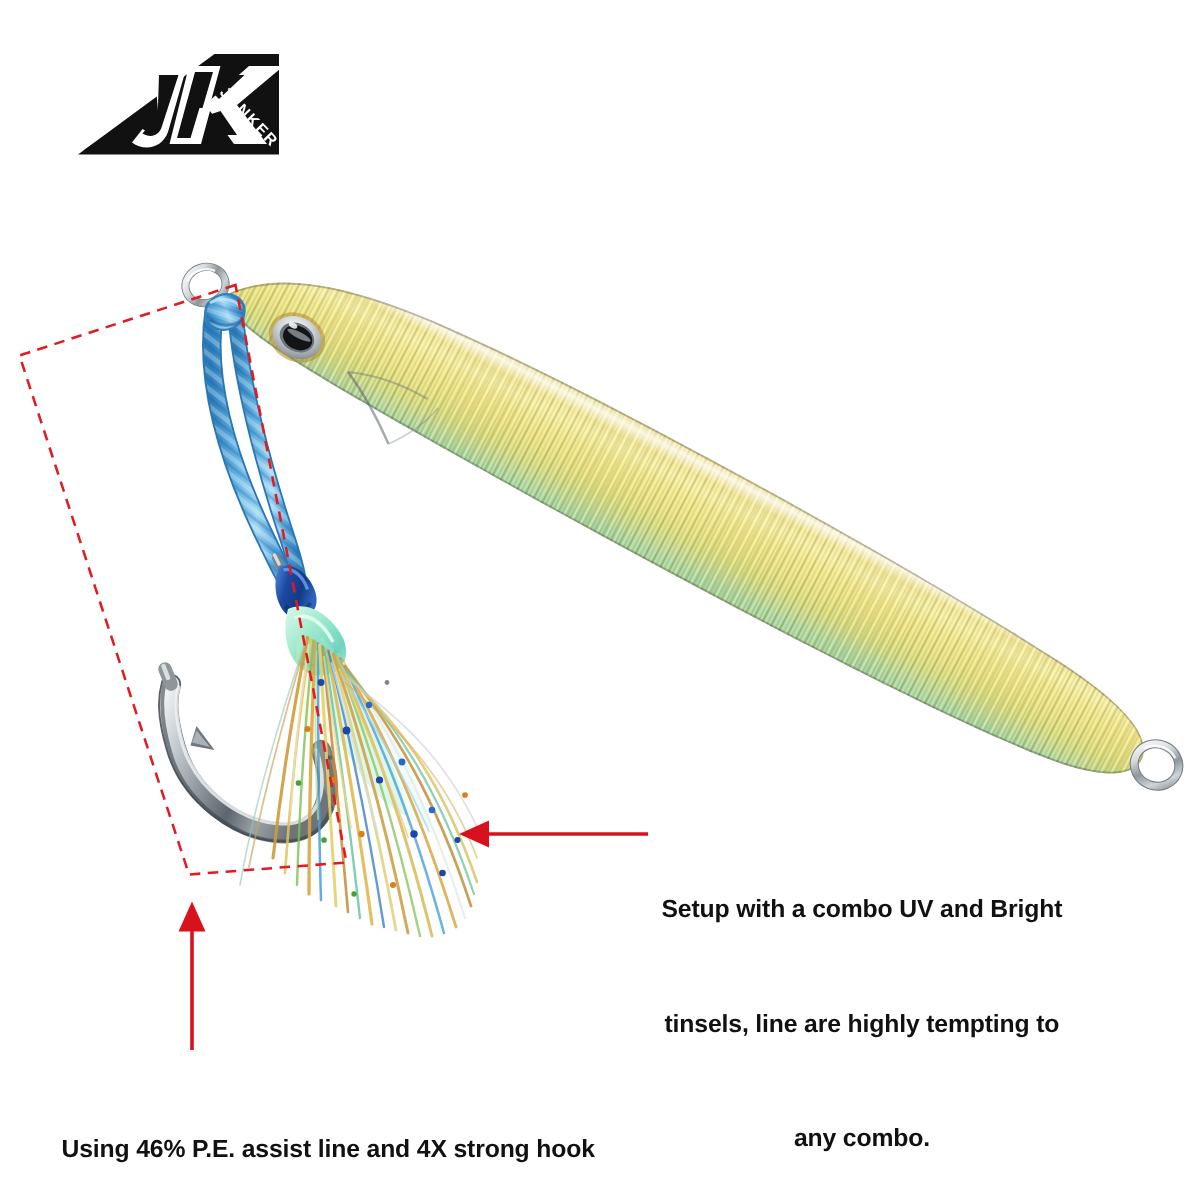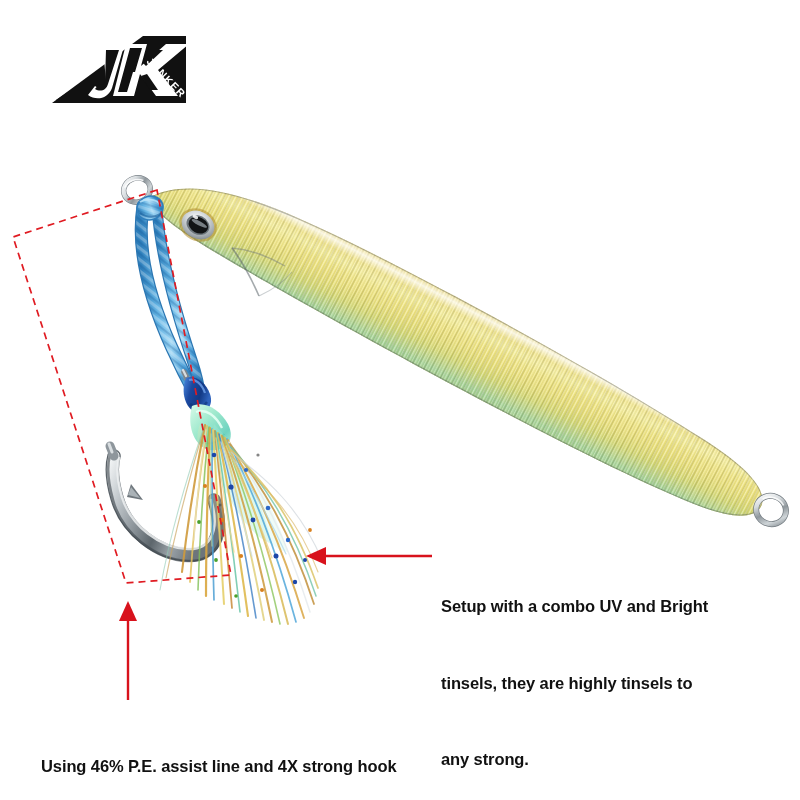--- a/index.html
+++ b/index.html
@@ -15,21 +15,21 @@
   .txt{
     position:absolute;
     font-family:"Liberation Sans", sans-serif;
     font-weight:700;
     color:#111111;
     white-space:pre;
     letter-spacing:-0.1px;
   }
   #tinsel-caption{left:441px;top:543px;font-size:16.5px;line-height:25.5px;}
   #hook-caption{left:41px;top:703px;font-size:16.5px;line-height:25.5px;}
-  .cap-line{display:block;}
+  .cap-line{display:block;text-align:center;}
 </style>
 </head>
 <body>
 
 <div id="stage">
 
   <svg id="art" viewBox="0 0 800 800" xmlns="http://www.w3.org/2000/svg">
     <defs>
 
       <linearGradient id="bodyGrad" x1="0" y1="0" x2="0" y2="1">
@@ -380,22 +380,22 @@
       <g transform="translate(146,62) rotate(46)">
         <text x="0" y="0" font-family="'Liberation Sans', sans-serif" font-size="10.5" font-weight="700" letter-spacing="1.3" fill="#ffffff">JANKER</text>
       </g>
 
       <path d="M52,103 L143,36" fill="none" stroke="#ffffff" stroke-width="0"></path>
     </g>
   </svg>
 
   <div class="txt" id="tinsel-caption">
     <span class="cap-line">Setup with a combo UV and Bright</span>
-    <span class="cap-line">tinsels, they are highly tinsels to</span>
-    <span class="cap-line">any strong.</span>
+    <span class="cap-line">tinsels, line are highly tempting to</span>
+    <span class="cap-line">any combo.</span>
   </div>
 
   <div class="txt" id="hook-caption">
     <span class="cap-line">Using 46% P.E. assist line and 4X strong hook</span>
     
     
   </div>
 
 </div>
 

